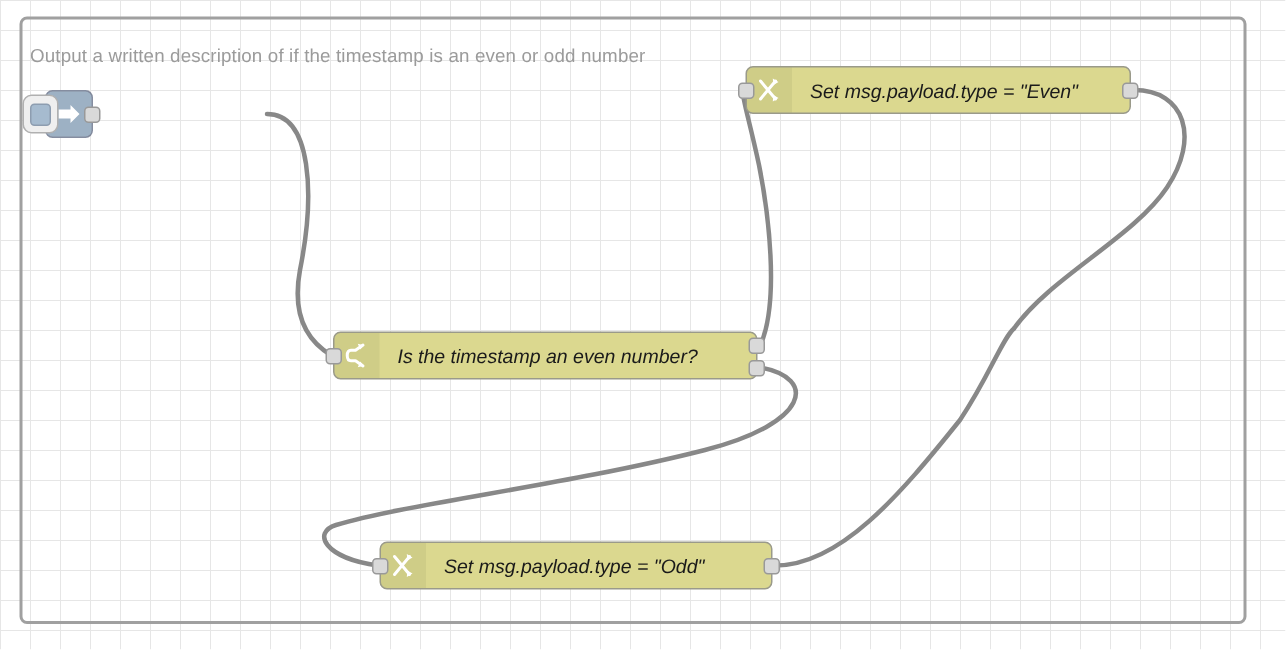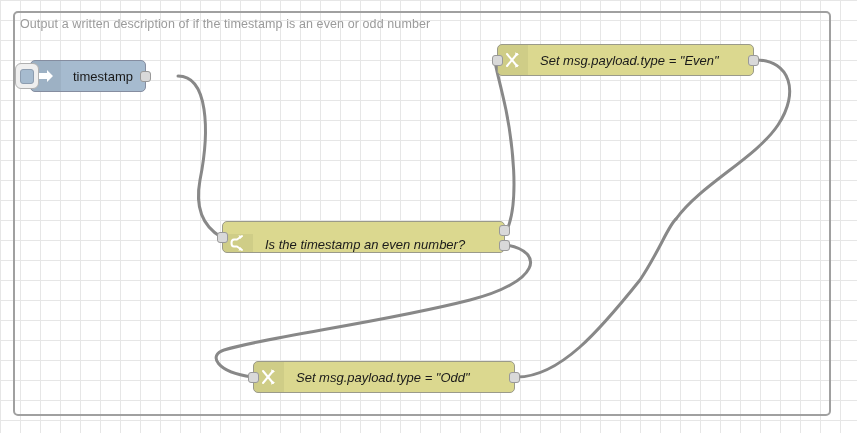--- a/index.html
+++ b/index.html
@@ -29,21 +29,21 @@
     width: 818px;
     height: 405px;
     border: 2px solid #a0a0a0;
     border-radius: 5px;
     background: transparent;
     box-sizing: border-box;
   }
   .group-title {
     position: absolute;
     left: 20px;
-    top: 17px;
+    top: 30px;
     font-size: 12.5px;
     color: #9b9b9b;
     white-space: nowrap;
     letter-spacing: 0.1px;
   }
 
   
   #wires {
     position: absolute;
     left: 0;
@@ -132,21 +132,20 @@
     border-radius: 3px;
     box-sizing: border-box;
   }
 
   
   .switch-node {
     left: 222px;
     top: 221px;
     width: 283px;
     background: #dbd88f;
-    align-items: flex-end;
   }
 
   
   .change-node {
     background: #dbd88f;
   }
   .change-even { left: 497px; top: 44px;  width: 257px; }
   .change-odd  { left: 253px; top: 361px; width: 262px; }
 
   
@@ -221,21 +220,20 @@
 
   <div class="node inject-node">
     <div class="inject-btn">
       <div class="inject-btn-inner"></div>
     </div>
     <div class="node-icon-cell">
       <svg width="18" height="18" viewBox="0 0 18 18">
         <path d="M2 6 h8 V3 l6 6 l-6 6 v-3 H2 z" fill="#ffffff"></path>
       </svg>
     </div>
-    <div class="node-label">timestamp</div>
     <div class="port" style="right:-6px; top:10px;"></div>
   </div>
 
   <div class="node switch-node">
     <div class="port" style="left:-6px; top:10px;"></div>
     <div class="node-icon-cell">
       <svg width="18" height="18" viewBox="0 0 18 18">
         <path d="M13 2 L8 5.5 L5 5.5 C3 5.5 2.5 7 2.5 9 C2.5 11 3 12.5 5 12.5 L8 12.5 L13 16" stroke="#ffffff" stroke-width="2" fill="none" stroke-linecap="round" stroke-linejoin="round"></path>
         <path d="M9.5 1.2 L13.6 2.2 L11.2 5 z" fill="#ffffff"></path>
         <path d="M9.5 16.8 L13.6 15.8 L11.2 13 z" fill="#ffffff"></path>

